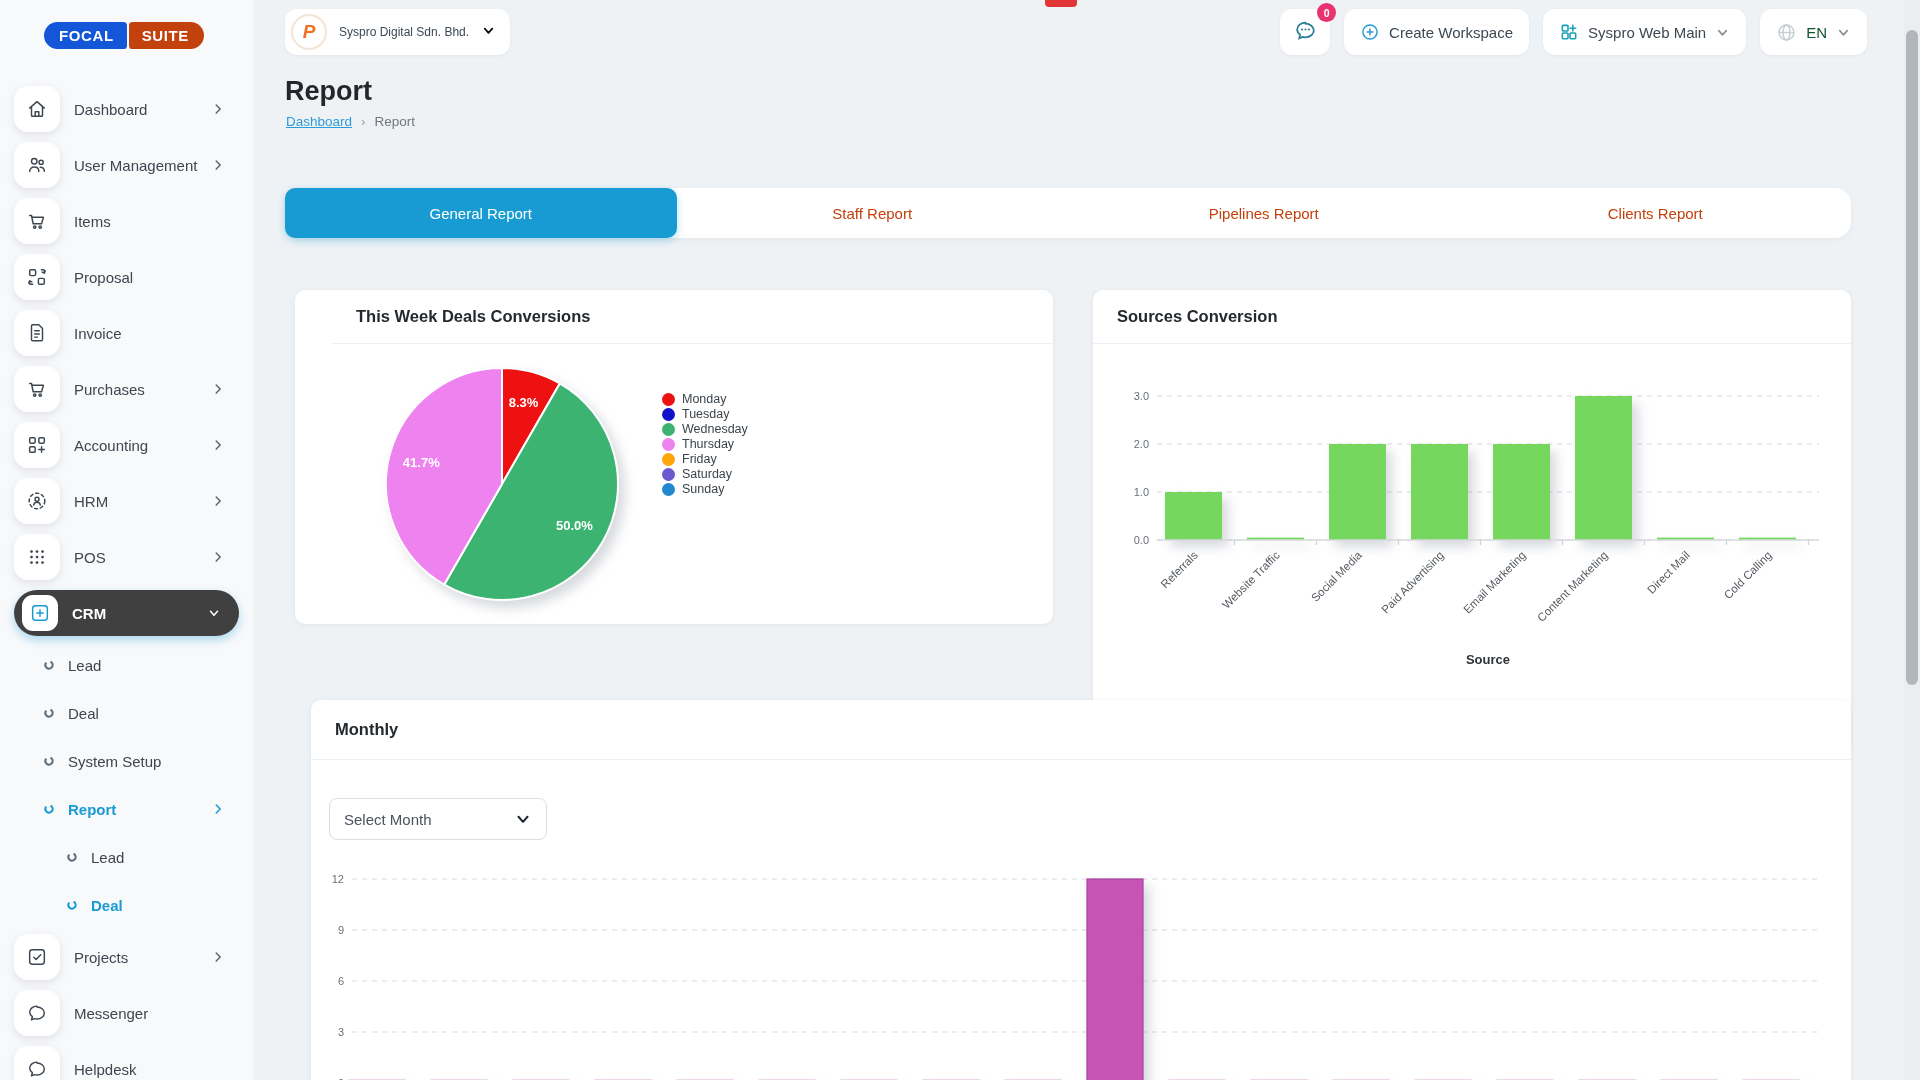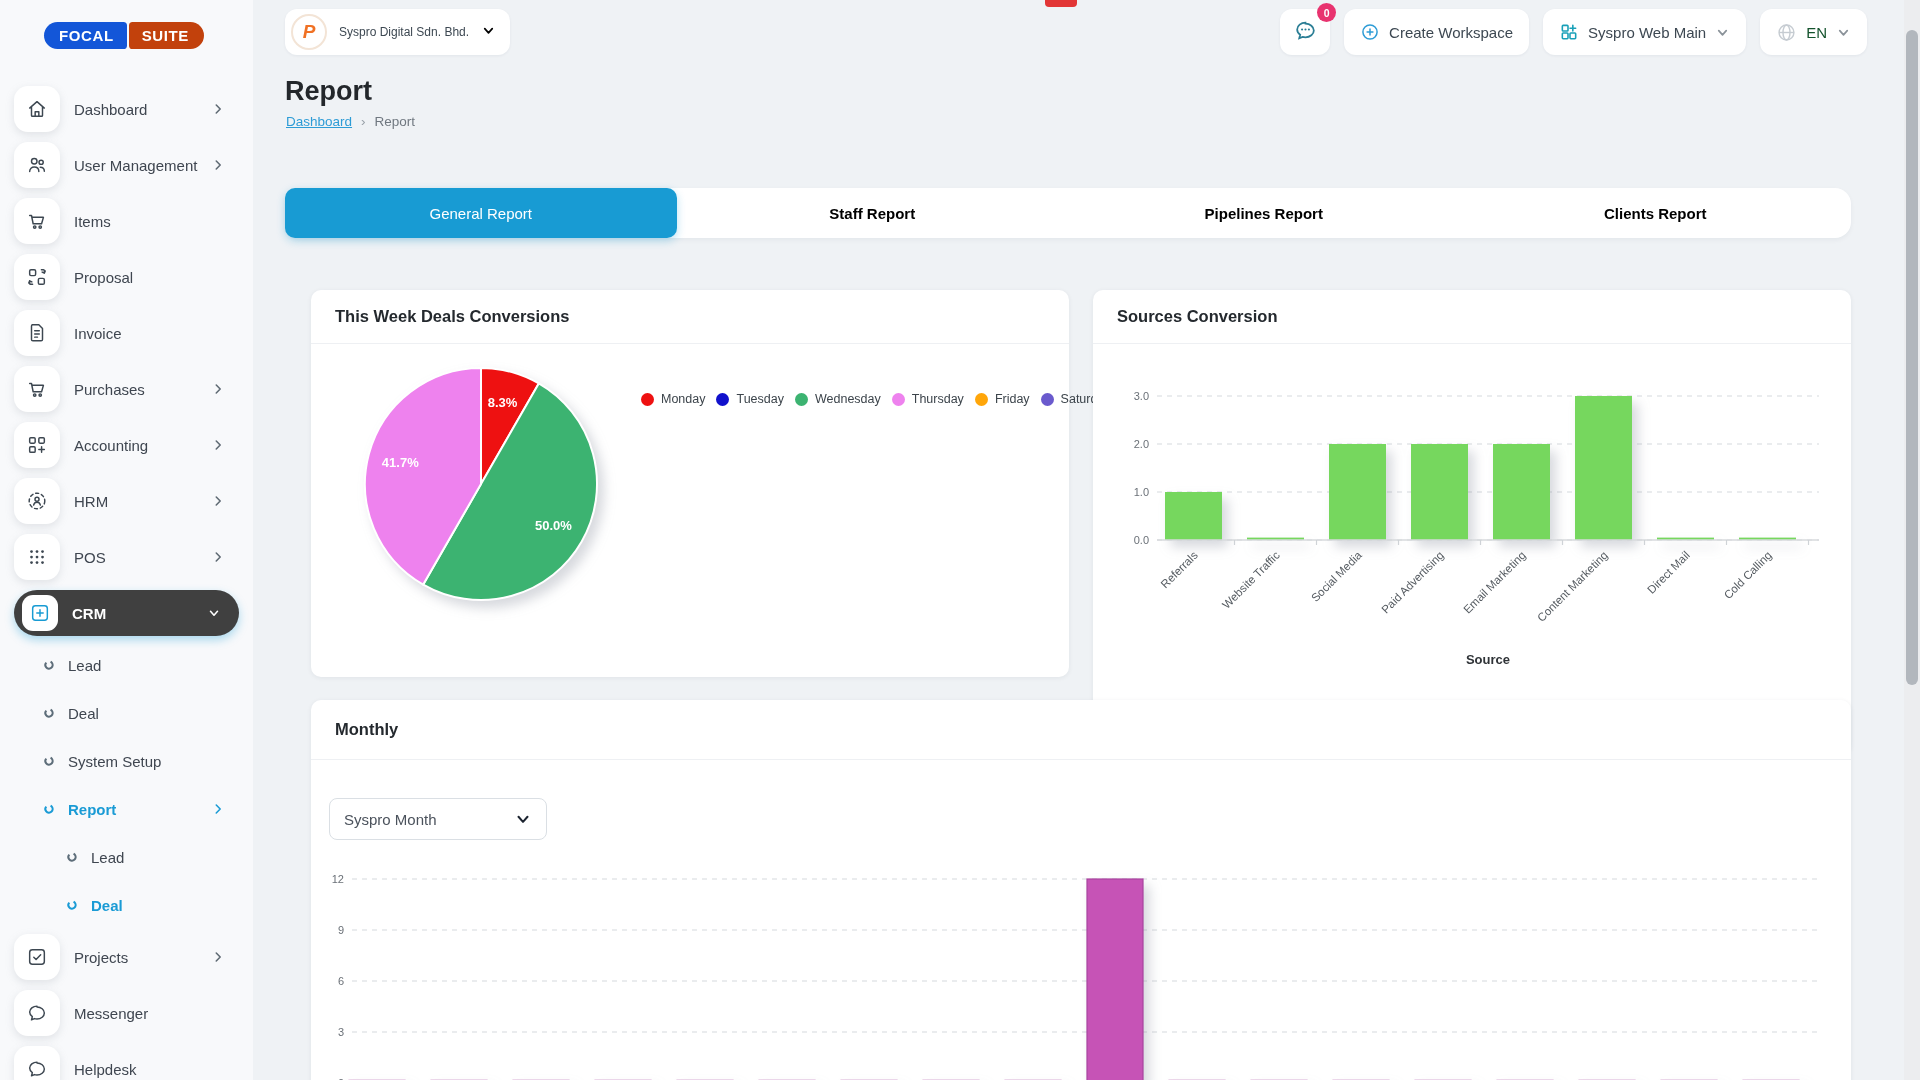--- a/index.html
+++ b/index.html
@@ -47,34 +47,34 @@
 
   
   .main { position:absolute; left:285px; top:70px; width:1566px; height:1010px; }
   .page-title { position:absolute; left:0; top:6px; font-size:27px; font-weight:600; color:#23272b; }
   .breadcrumb { position:absolute; left:1px; top:44px; font-size:13.5px; display:flex; align-items:center; gap:9px; }
   .breadcrumb a { color:#2d9cd6; text-decoration:underline; cursor:pointer; }
   .breadcrumb .sep { color:#98a0a8; }
   .breadcrumb .cur { color:#707880; }
 
   .tabbar { position:absolute; left:0; top:118px; width:1566px; height:50px; background:#fff; border-radius:16px; display:flex; box-shadow:0 2px 5px rgba(20,40,60,.05); }
-  .tab { flex:1; display:flex; align-items:center; justify-content:center; font-size:15px; color:#000000; cursor:pointer;font-weight:bold; }
+  .tab { flex:1; display:flex; align-items:center; justify-content:center; font-size:15px; color:#c2410c; cursor:pointer; }
   .tab.active { background:#189bd3; color:#fff; border-radius:10px; font-weight:500; box-shadow:0 3px 8px rgba(24,155,211,.3); }
 
   .card { position:absolute; background:#fff; border-radius:10px; box-shadow:0 1px 5px rgba(25,40,60,.07); }
   .card-head { height:54px; display:flex; align-items:center; padding:0 24px; border-bottom:1px solid #eef0f3; }
   .card-head h2 { font-size:16.5px; font-weight:700; color:#24292e; }
-  .card-deals   { left:26px;  top:220px; width:758px;  height:387px; }
+  .card-deals   { left:10px;  top:220px; width:758px;  height:334px;padding-left:37px; }
   .card-sources { left:808px; top:220px; width:758px;  height:464px; }
   .card-monthly { left:26px;  top:630px; width:1540px; height:430px; }
   .card-monthly .card-head { height:60px; }
 
   .deals-body { position:relative; height:332px; }
   #pie { position:absolute; left:24px; top:2px; }
-  .legend { position:absolute; left:330px; top:48px; display:flex; gap:11px; }
+  .legend { position:absolute; left:330px; top:48px; display:flex; flex-direction:column; gap:1px; }
   .legend-item { display:flex; align-items:center; gap:7px; font-size:12.5px; color:#3c444b; }
   .dot { width:13px; height:13px; border-radius:50%; flex:0 0 auto; }
 
   #sourcesChart { padding:2px 0 0 24px; }
   .month-select { margin:38px 0 0 18px; width:218px; height:42px; border:1px solid #dadfe4; border-radius:8px; display:flex; align-items:center; padding:0 14px; font-size:15px; color:#4b525c; background:#fff; cursor:pointer; }
   .month-select .chev { margin-left:auto; color:#1c2430; display:flex; }
   #monthlyChart { margin:20px 0 0 11px; }
 
   svg text { font-family:"Liberation Sans", sans-serif; }
   .soft { filter:drop-shadow(6px 7px 6px rgba(110,120,135,.28)); }
@@ -492,21 +492,21 @@
             <text transform="translate(655.5,210) rotate(-45)" text-anchor="end" font-size="11.5" fill="#555b61">Cold Calling</text>
             <text x="371" y="318" text-anchor="middle" font-size="13" font-weight="700" fill="#2f3337">Source</text>
           </svg></div>
     </section>
 
     <section class="card card-monthly">
       <div class="card-head">
         <h2>Monthly</h2>
       </div>
       <div class="month-select">
-        <span>Syspro Month</span>
+        <span>Select Month</span>
         <span class="chev" id="chevMonth">
             <svg width="18" height="18" viewBox="0 0 16 16" fill="none">
               <polyline points="4,6 8,10.5 12,6" stroke="currentColor" stroke-width="1.8" stroke-linecap="round" stroke-linejoin="round"></polyline>
             </svg>
           </span>
       </div>
       <div id="monthlyChart"><svg width="1515" height="250" viewBox="0 0 1515 250">
             <line x1="30" y1="223" x2="1500" y2="223" stroke="#e4e6e9" stroke-width="1.3" stroke-dasharray="5 5"></line>
             <text x="22" y="227" text-anchor="end" font-size="11" fill="#6a7077">0</text>
             <line x1="30" y1="172" x2="1500" y2="172" stroke="#e4e6e9" stroke-width="1.3" stroke-dasharray="5 5"></line>

